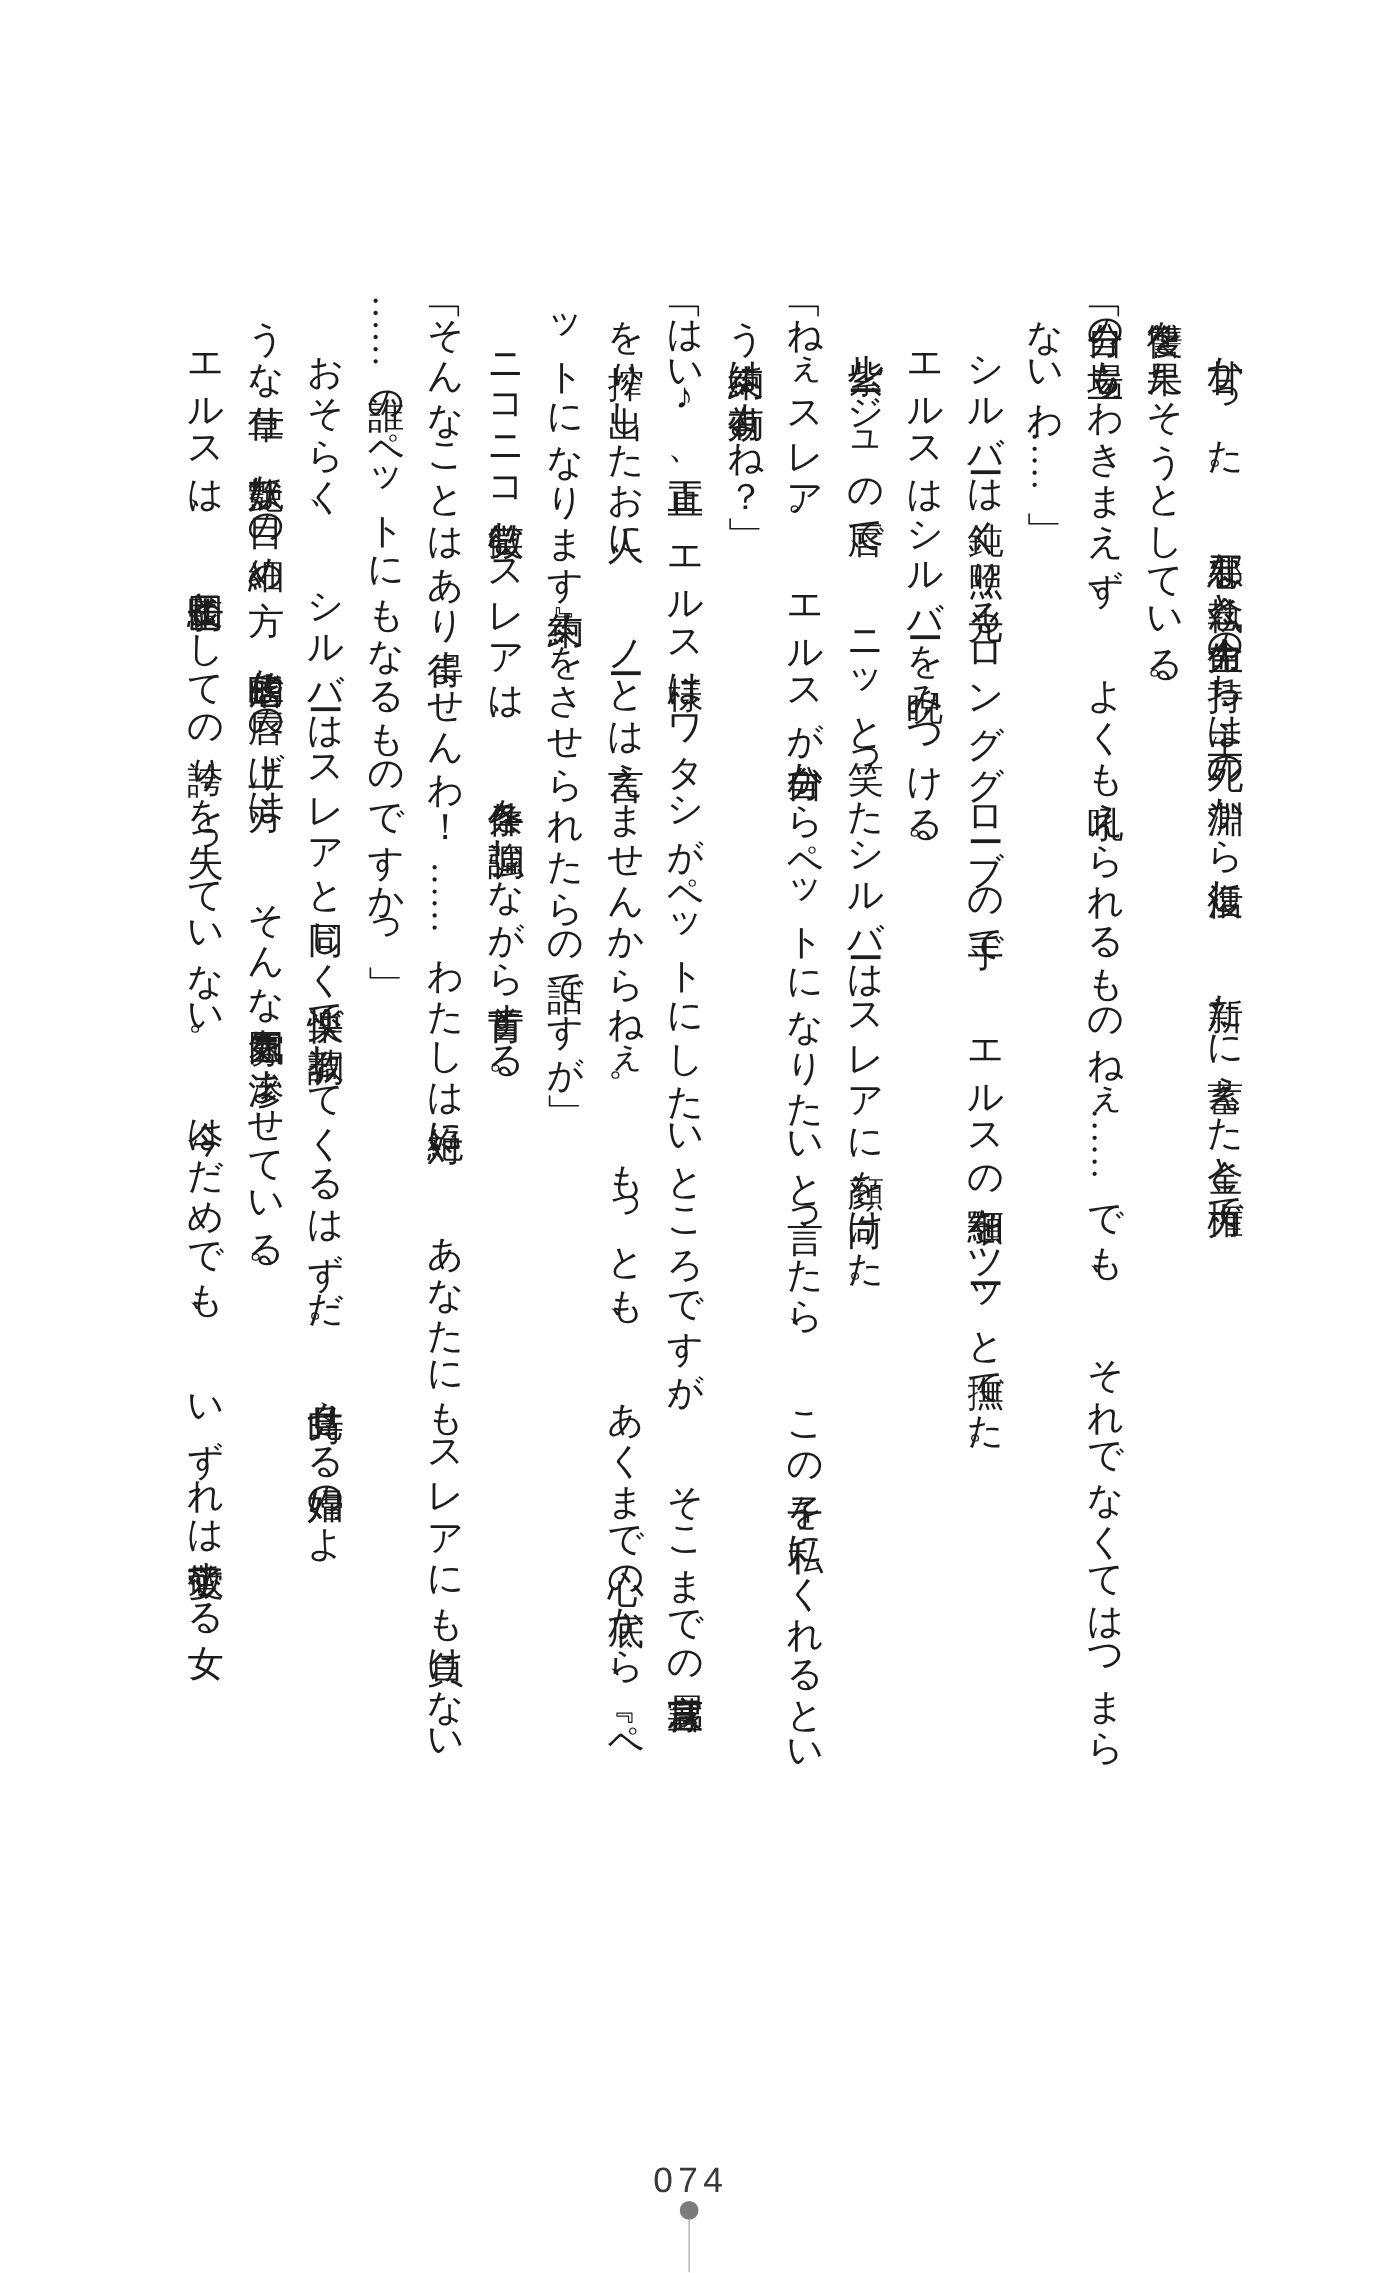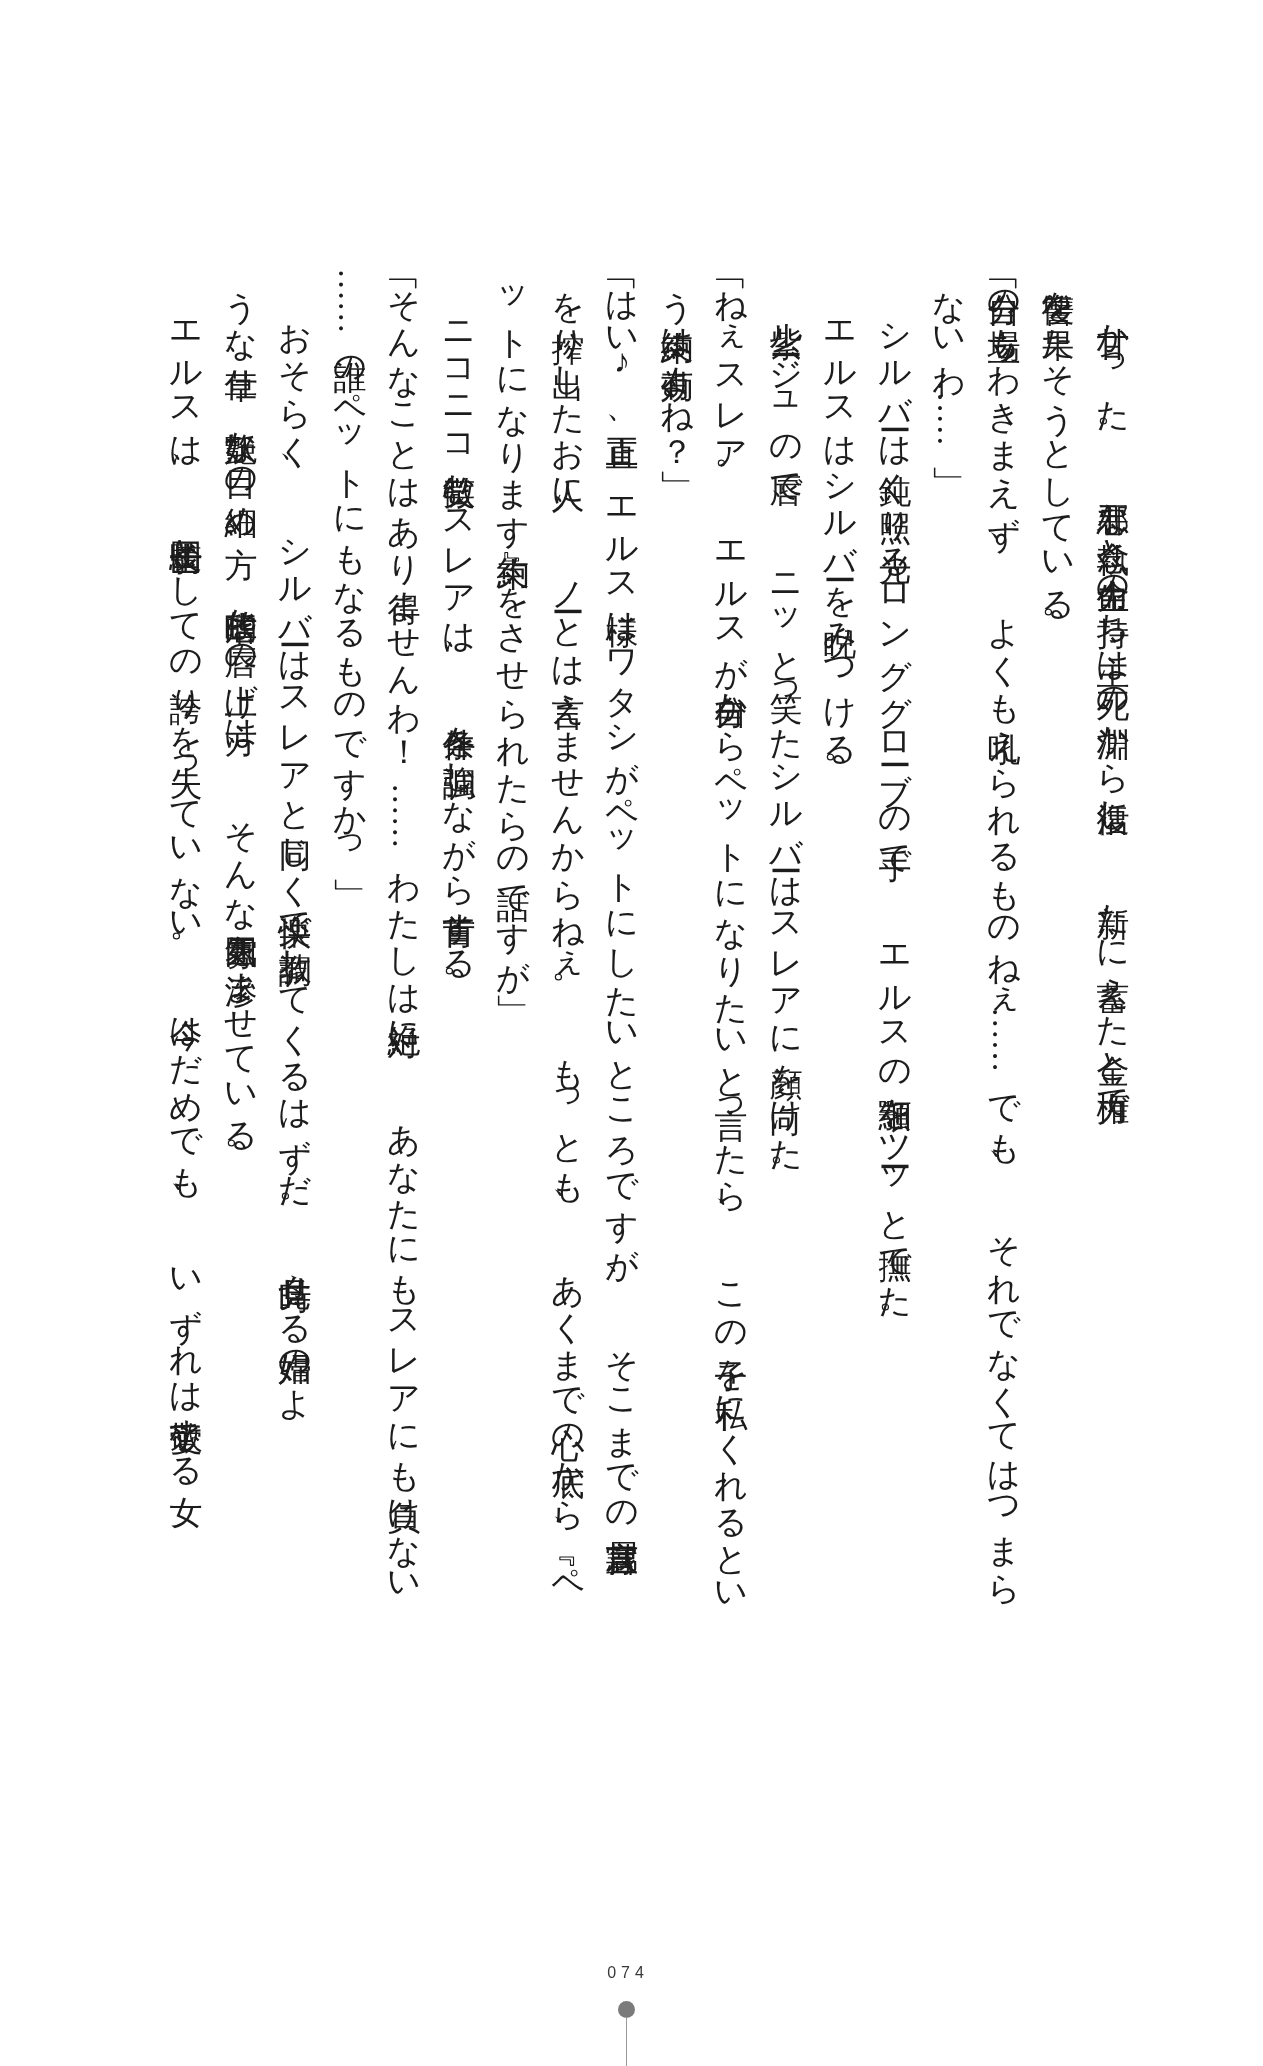--- a/index.html
+++ b/index.html
@@ -26,21 +26,21 @@
     letter-spacing: -0.2px;
     color: #1c1c1c;
   }
   .pagenum {
     position: absolute;
     top: 1964px;
     left: 586px;
     width: 84px;
     text-align: center;
     font-family: "Liberation Sans", "DejaVu Sans", sans-serif;
-    font-size: 16px;
+    font-size: 32px;
     font-weight: 400;
     letter-spacing: 5px;
     color: #3a3a3a;
   }
   .footer-dot {
     position: absolute;
     top: 2001px;
     left: 618px;
     width: 17px;
     height: 17px;

